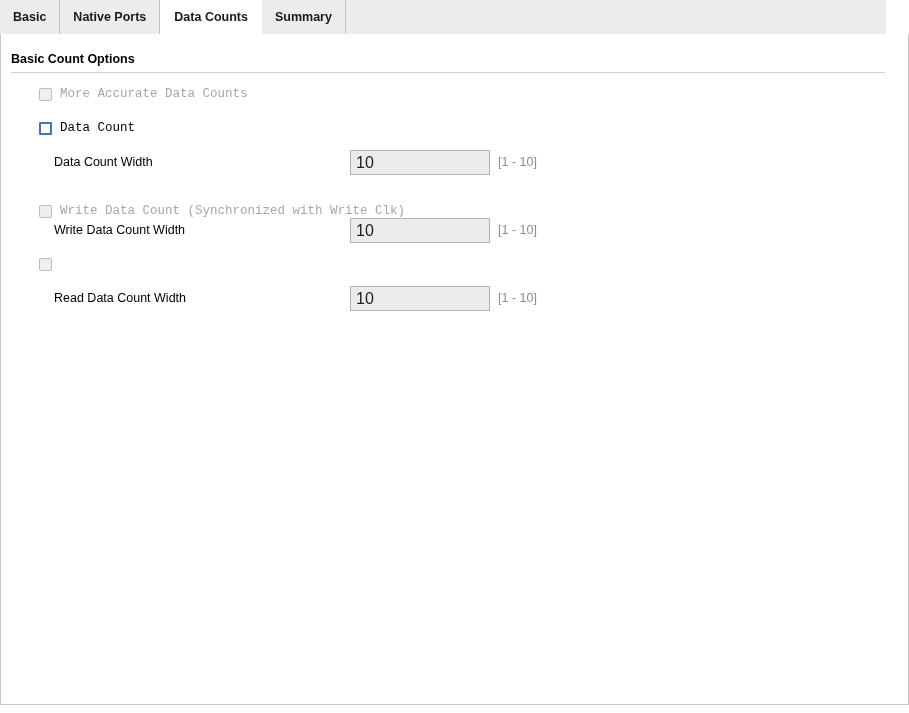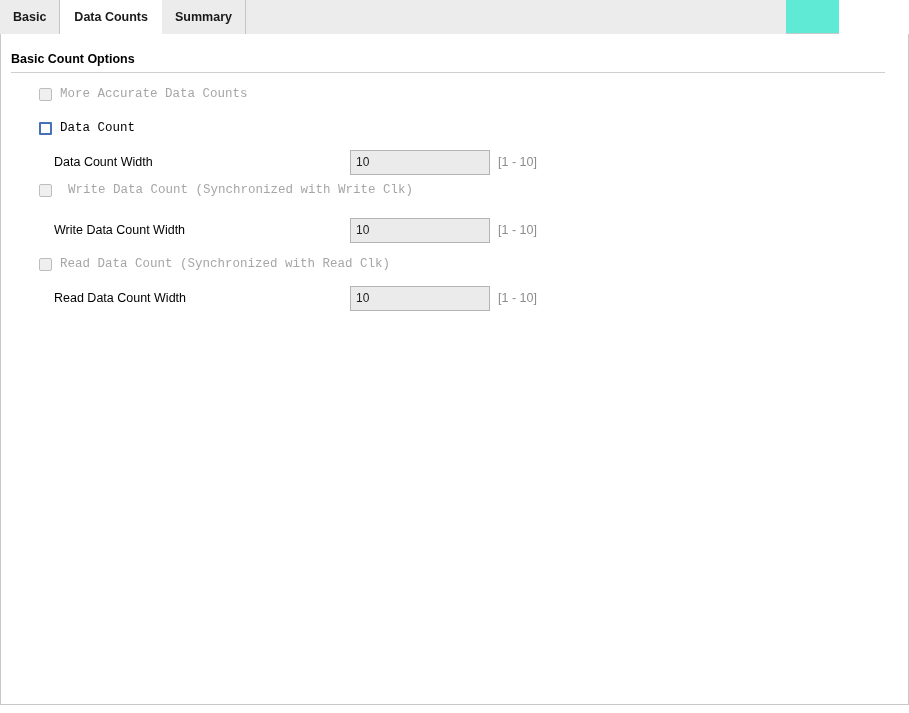--- a/index.html
+++ b/index.html
@@ -163,21 +163,21 @@
   }
   .field-input {
     position: absolute;
     left: 296px;
     width: 140px;
     height: 25px;
     box-sizing: border-box;
     background: #ebebeb;
     border: 1px solid #b4b4b4;
     font-family: "Liberation Sans", sans-serif;
-    font-size: 12px;
+    font-size: 16px;
     color: #202020;
     padding: 0 5px;
     line-height: 23px;
   }
   .field-hint {
     position: absolute;
     left: 444px;
     font-size: 12.5px;
     color: #8d8d8d;
     white-space: nowrap;
@@ -186,20 +186,23 @@
 </head>
 <body>
 
 <div class="window">
 
   <div class="tabstrip">
     <div class="tabs">
       <div class="tab">
         <span>Basic</span>
       </div>
+      <div class="tab">
+        <span>Native Ports</span>
+      </div>
       <div class="tab active">
         <span>Data Counts</span>
       </div>
       <div class="tab">
         <span>Summary</span>
       </div>
       <div class="tab-filler"></div>
     </div>
   </div>
 
@@ -217,34 +220,33 @@
       <span class="cb enabled"></span>
       <span class="cb-label enabled">Data Count</span>
     </div>
 
     <div class="row field-row" style="top:117px;">
       <span class="field-label">Data Count Width</span>
       <span class="field-input">10</span>
       <span class="field-hint">[1 - 10]</span>
     </div>
 
-    <div class="row checkbox-row" style="top:145px;gap:8px;">
+    <div class="row checkbox-row" style="top:166px;">
       <span class="cb disabled"></span>
       <span class="cb-label disabled">Write Data Count (Synchronized with Write Clk)</span>
     </div>
 
     <div class="row field-row" style="top:185px;">
       <span class="field-label">Write Data Count Width</span>
       <span class="field-input">10</span>
       <span class="field-hint">[1 - 10]</span>
     </div>
 
     <div class="row checkbox-row" style="top:219px;">
       <span class="cb disabled"></span>
-      <span class="cb-label disabled">Read Data Count (Synchronized with Read Clk)</span>
     </div>
 
     <div class="row field-row" style="top:253px;">
       <span class="field-label">Read Data Count Width</span>
       <span class="field-input">10</span>
       <span class="field-hint">[1 - 10]</span>
     </div>
 
   </div>
 </div>

